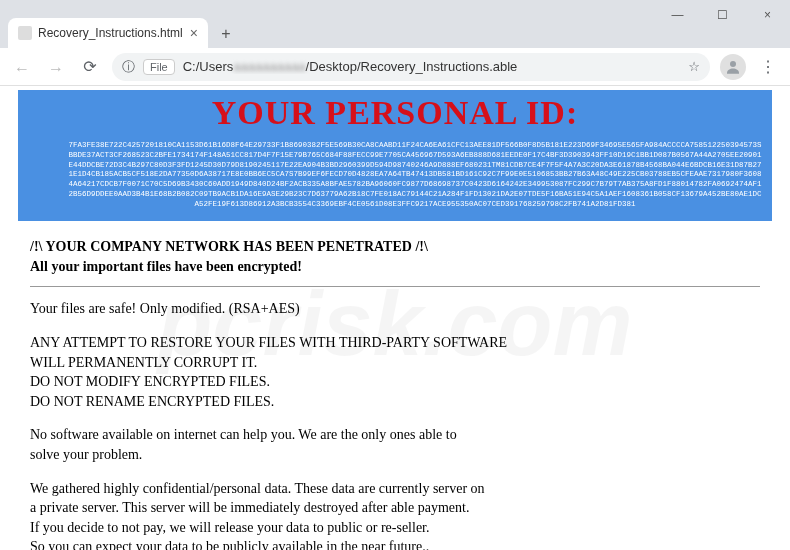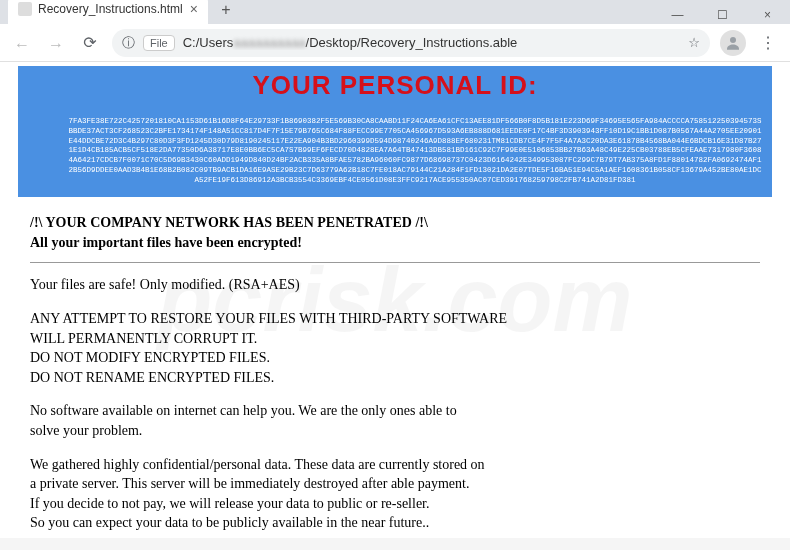--- a/index.html
+++ b/index.html
@@ -22,21 +22,21 @@
       width: 45px;
       height: 30px;
       display: flex;
       align-items: center;
       justify-content: center;
       font-size: 12px;
       color: #555;
       cursor: pointer;
     }
     .tab-bar {
-      height: 24px;
+      height: 48px;
       background: #dee1e6;
       display: flex;
       align-items: flex-end;
       padding-left: 8px;
       padding-top: 6px;
     }
     .tab {
       background: #fff;
       height: 30px;
       min-width: 200px;
@@ -139,25 +139,25 @@
       position: relative;
     }
     .banner {
       background: #4a90e2;
       margin: 4px 18px;
       padding: 4px 10px 12px 10px;
       text-align: center;
     }
     .banner-title {
       color: #d6101a;
-      font-family: Liberation Sans, sans-serif;
-      font-size: 26px;
+      font-family: Liberation Serif, serif;
+      font-size: 34px;
       font-weight: bold;
       letter-spacing: 1px;
-      margin-bottom: 16px;
+      margin-bottom: 9px;
     }
     .hex-id {
       font-family: "Courier New", monospace;
       font-size: 7.5px;
       color: #fff;
       line-height: 1.3;
       word-break: break-all;
       text-align: center;
       margin-left: 40px;
     }
@@ -243,21 +243,21 @@
         <div>ANY ATTEMPT TO RESTORE YOUR FILES WITH THIRD-PARTY SOFTWARE</div>
         <div>WILL PERMANENTLY CORRUPT IT.</div>
         <div>DO NOT MODIFY ENCRYPTED FILES.</div>
         <div>DO NOT RENAME ENCRYPTED FILES.</div>
       </div>
       <div class="para">
         <div>No software available on internet can help you. We are the only ones able to</div>
         <div>solve your problem.</div>
       </div>
       <div class="para">
-        <div>We gathered highly confidential/personal data. These data are currently stored on</div>
+        <div>We gathered highly confidential/personal data. These data are currently server on</div>
         <div>a private server. This server will be immediately destroyed after able payment.</div>
         <div>If you decide to not pay, we will release your data to public or re-seller.</div>
         <div>So you can expect your data to be publicly available in the near future..</div>
       </div>
 
     </div>
   </div>
 </div>
 
 </body></html>

